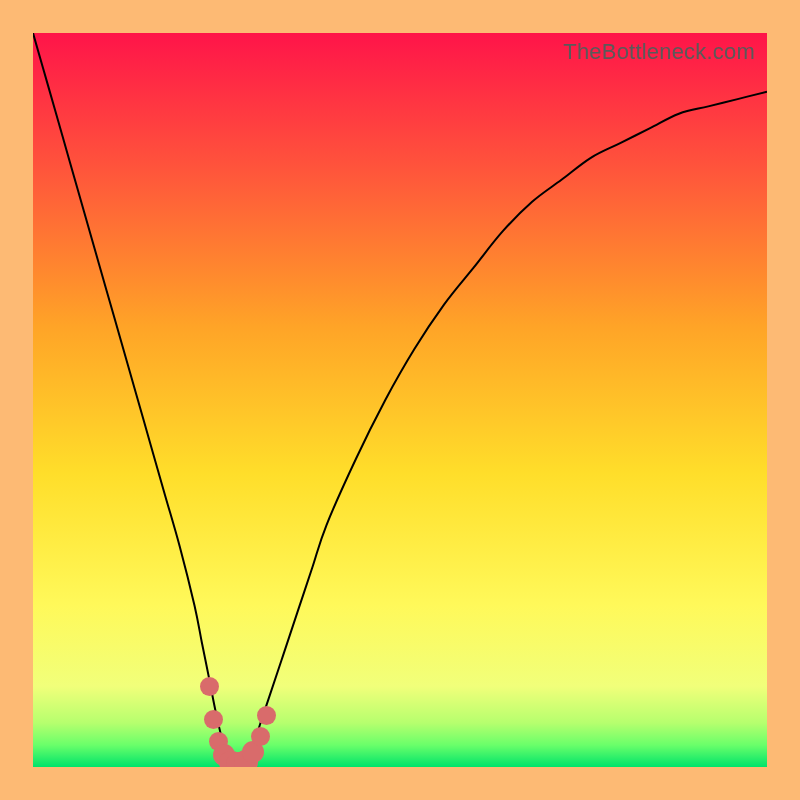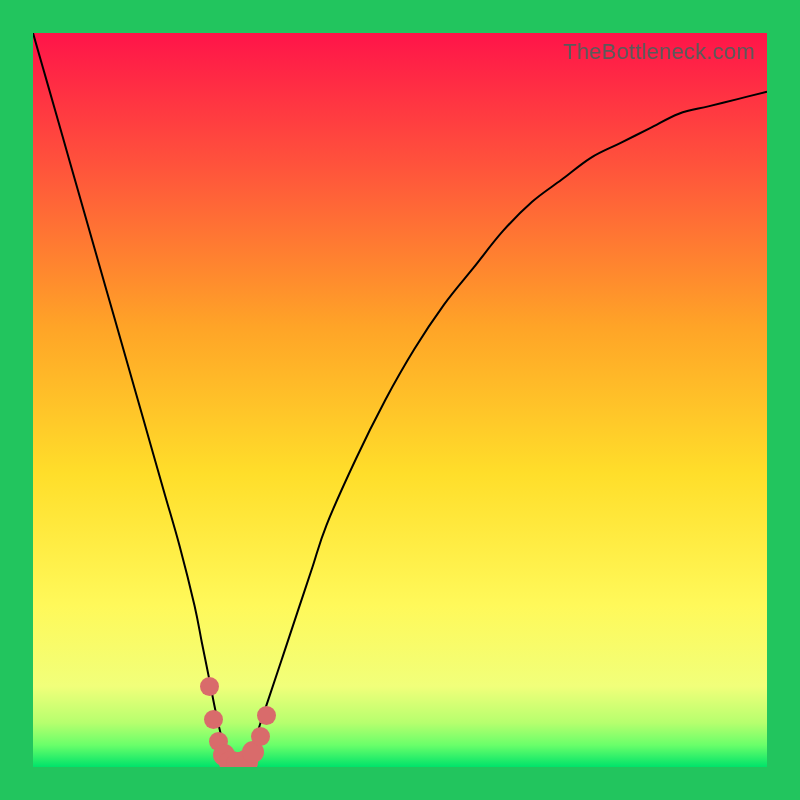--- a/index.html
+++ b/index.html
@@ -8,21 +8,21 @@
     width: 800px;
     height: 800px;
     overflow: hidden;
     font-family: Arial, Helvetica, sans-serif;
     background: #000;
   }
   .outer {
     position: relative;
     width: 800px;
     height: 800px;
-    background: #22c55e;
+    background: #fdba74;
   }
   .plot {
     position: absolute;
     left: 33px;
     top: 33px;
     width: 734px;
     height: 734px;
     overflow: hidden;
   }
   .gradient {

